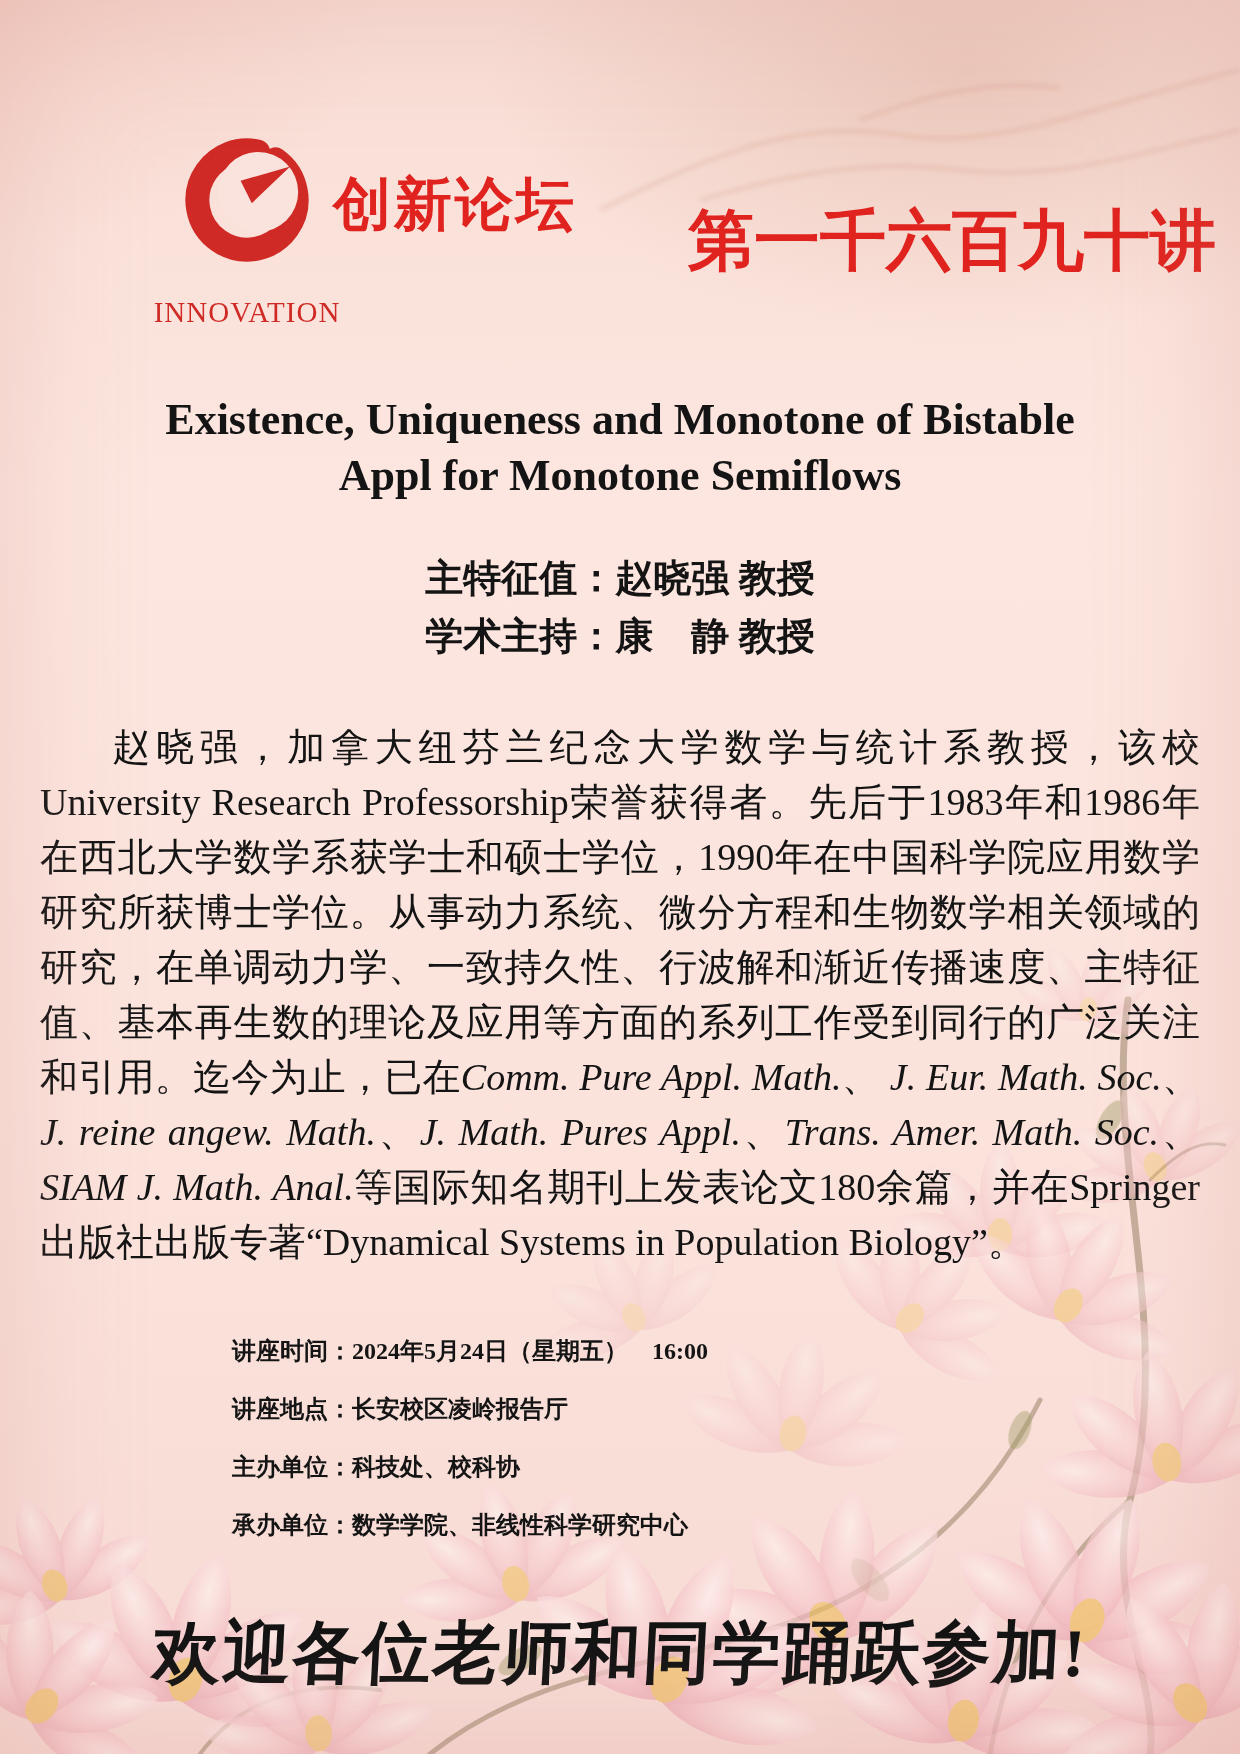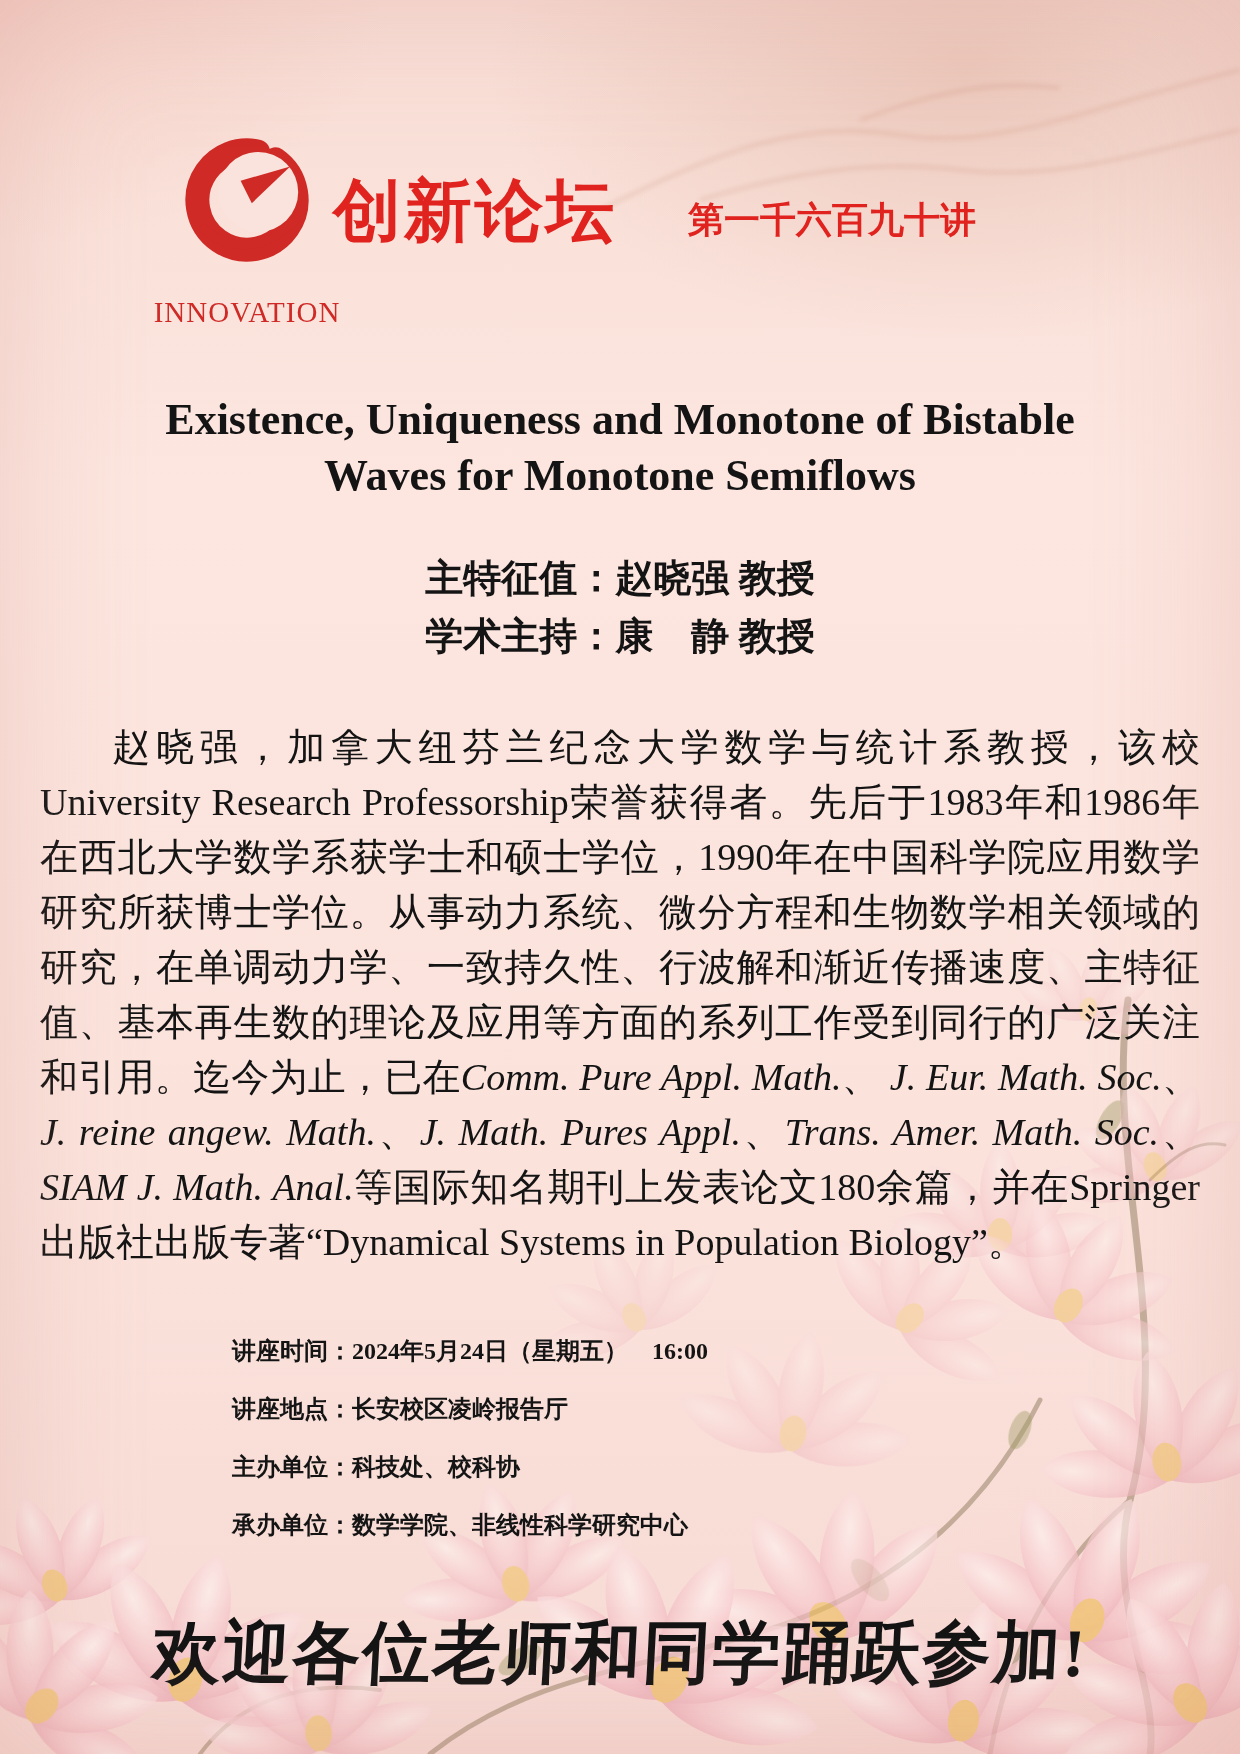--- a/index.html
+++ b/index.html
@@ -15,23 +15,23 @@
       radial-gradient(ellipse 45% 20% at 0% 0%, rgba(242,198,188,0.55), rgba(242,198,188,0) 70%),
       radial-gradient(ellipse 60% 25% at 100% 100%, rgba(238,180,178,0.25), rgba(238,180,178,0) 70%);
   }
   .vignette{position:absolute;inset:0;pointer-events:none;box-shadow:inset 0 0 140px rgba(209,142,132,0.30);}
   svg.decor{position:absolute;left:0;top:0;width:1240px;height:1754px;}
 
   
   .logo-wrap{position:absolute;left:132px;top:120px;width:230px;text-align:center;}
   .logo-wrap svg{display:block;margin:0 auto;}
   .logo-word{margin-top:16px;font-size:29px;letter-spacing:1px;color:#cf2a26;font-family:"Liberation Serif",serif;}
-  .forum-title{position:absolute;left:333px;top:166px;font-size:68px;font-weight:bold;letter-spacing:3px;
+  .forum-title{position:absolute;left:333px;top:166px;font-size:58px;font-weight:bold;letter-spacing:3px;
     color:#e0231e;font-family:"Liberation Sans",sans-serif;white-space:nowrap;}
-  .lecture-no{position:absolute;left:688px;top:196px;font-size:36px;font-weight:bold;
+  .lecture-no{position:absolute;left:688px;top:196px;font-size:66px;font-weight:bold;
     color:#e0231e;font-family:"Liberation Sans",sans-serif;white-space:nowrap;}
 
   
   .talk-title{position:absolute;left:0;top:392px;width:100%;text-align:center;
     font-size:44px;line-height:56px;font-weight:bold;font-family:"Liberation Serif",serif;letter-spacing:0px;}
 
   
   .speakers{position:absolute;left:0;top:549px;width:100%;text-align:center;
     font-size:38px;line-height:58px;font-weight:bold;font-family:"Liberation Serif",serif;}
 
@@ -125,21 +125,21 @@
       <path d="M92,76 L154,58 L106,104 Z" fill="#cf2a26"></path>
       <path d="M46,136 Q100,182 162,124" stroke="#cf2a26" stroke-width="11" fill="none" stroke-linecap="round"></path>
     </svg>
     <div class="logo-word">INNOVATION</div>
   </div>
   <div class="forum-title">创新论坛</div>
   <div class="lecture-no">第一千六百九十讲</div>
 
   <div class="talk-title">
     <div>Existence, Uniqueness and Monotone of Bistable</div>
-    <div>Waves for Monotone Semiflows</div>
+    <div>Appl for Monotone Semiflows</div>
   </div>
 
   <div class="speakers">
     <div>主特征值：赵晓强 教授</div>
     <div>学术主持：康　静 教授</div>
   </div>
 
   <p class="bio"><span>赵晓强，加拿大纽芬兰纪念大学数学与统计系教授，该校University Research Professorship荣誉获得者。先后于1983年和1986年在西北大学数学系获学士和硕士学位，1990年在中国科学院应用数学研究所获博士学位。从事动力系统、微分方程和生物数学相关领域的研究，在单调动力学、一致持久性、行波解和渐近传播速度、主特征值、基本再生数的理论及应用等方面的系列工作受到同行的广泛关注和引用。迄今为止，已在</span><span class="it">Comm. Pure Appl. Math.</span><span>、 </span><span class="it">J. Eur. Math. Soc.</span><span>、 </span><span class="it">J. reine angew. Math.</span><span>、</span><span class="it">J. Math. Pures Appl.</span><span>、</span><span class="it">Trans. Amer. Math. Soc.</span><span>、</span><span class="it">SIAM J. Math. Anal.</span><span>等国际知名期刊上发表论文180余篇，并在Springer出版社出版专著“Dynamical Systems in Population Biology”。</span></p>
 
   <div class="details">

